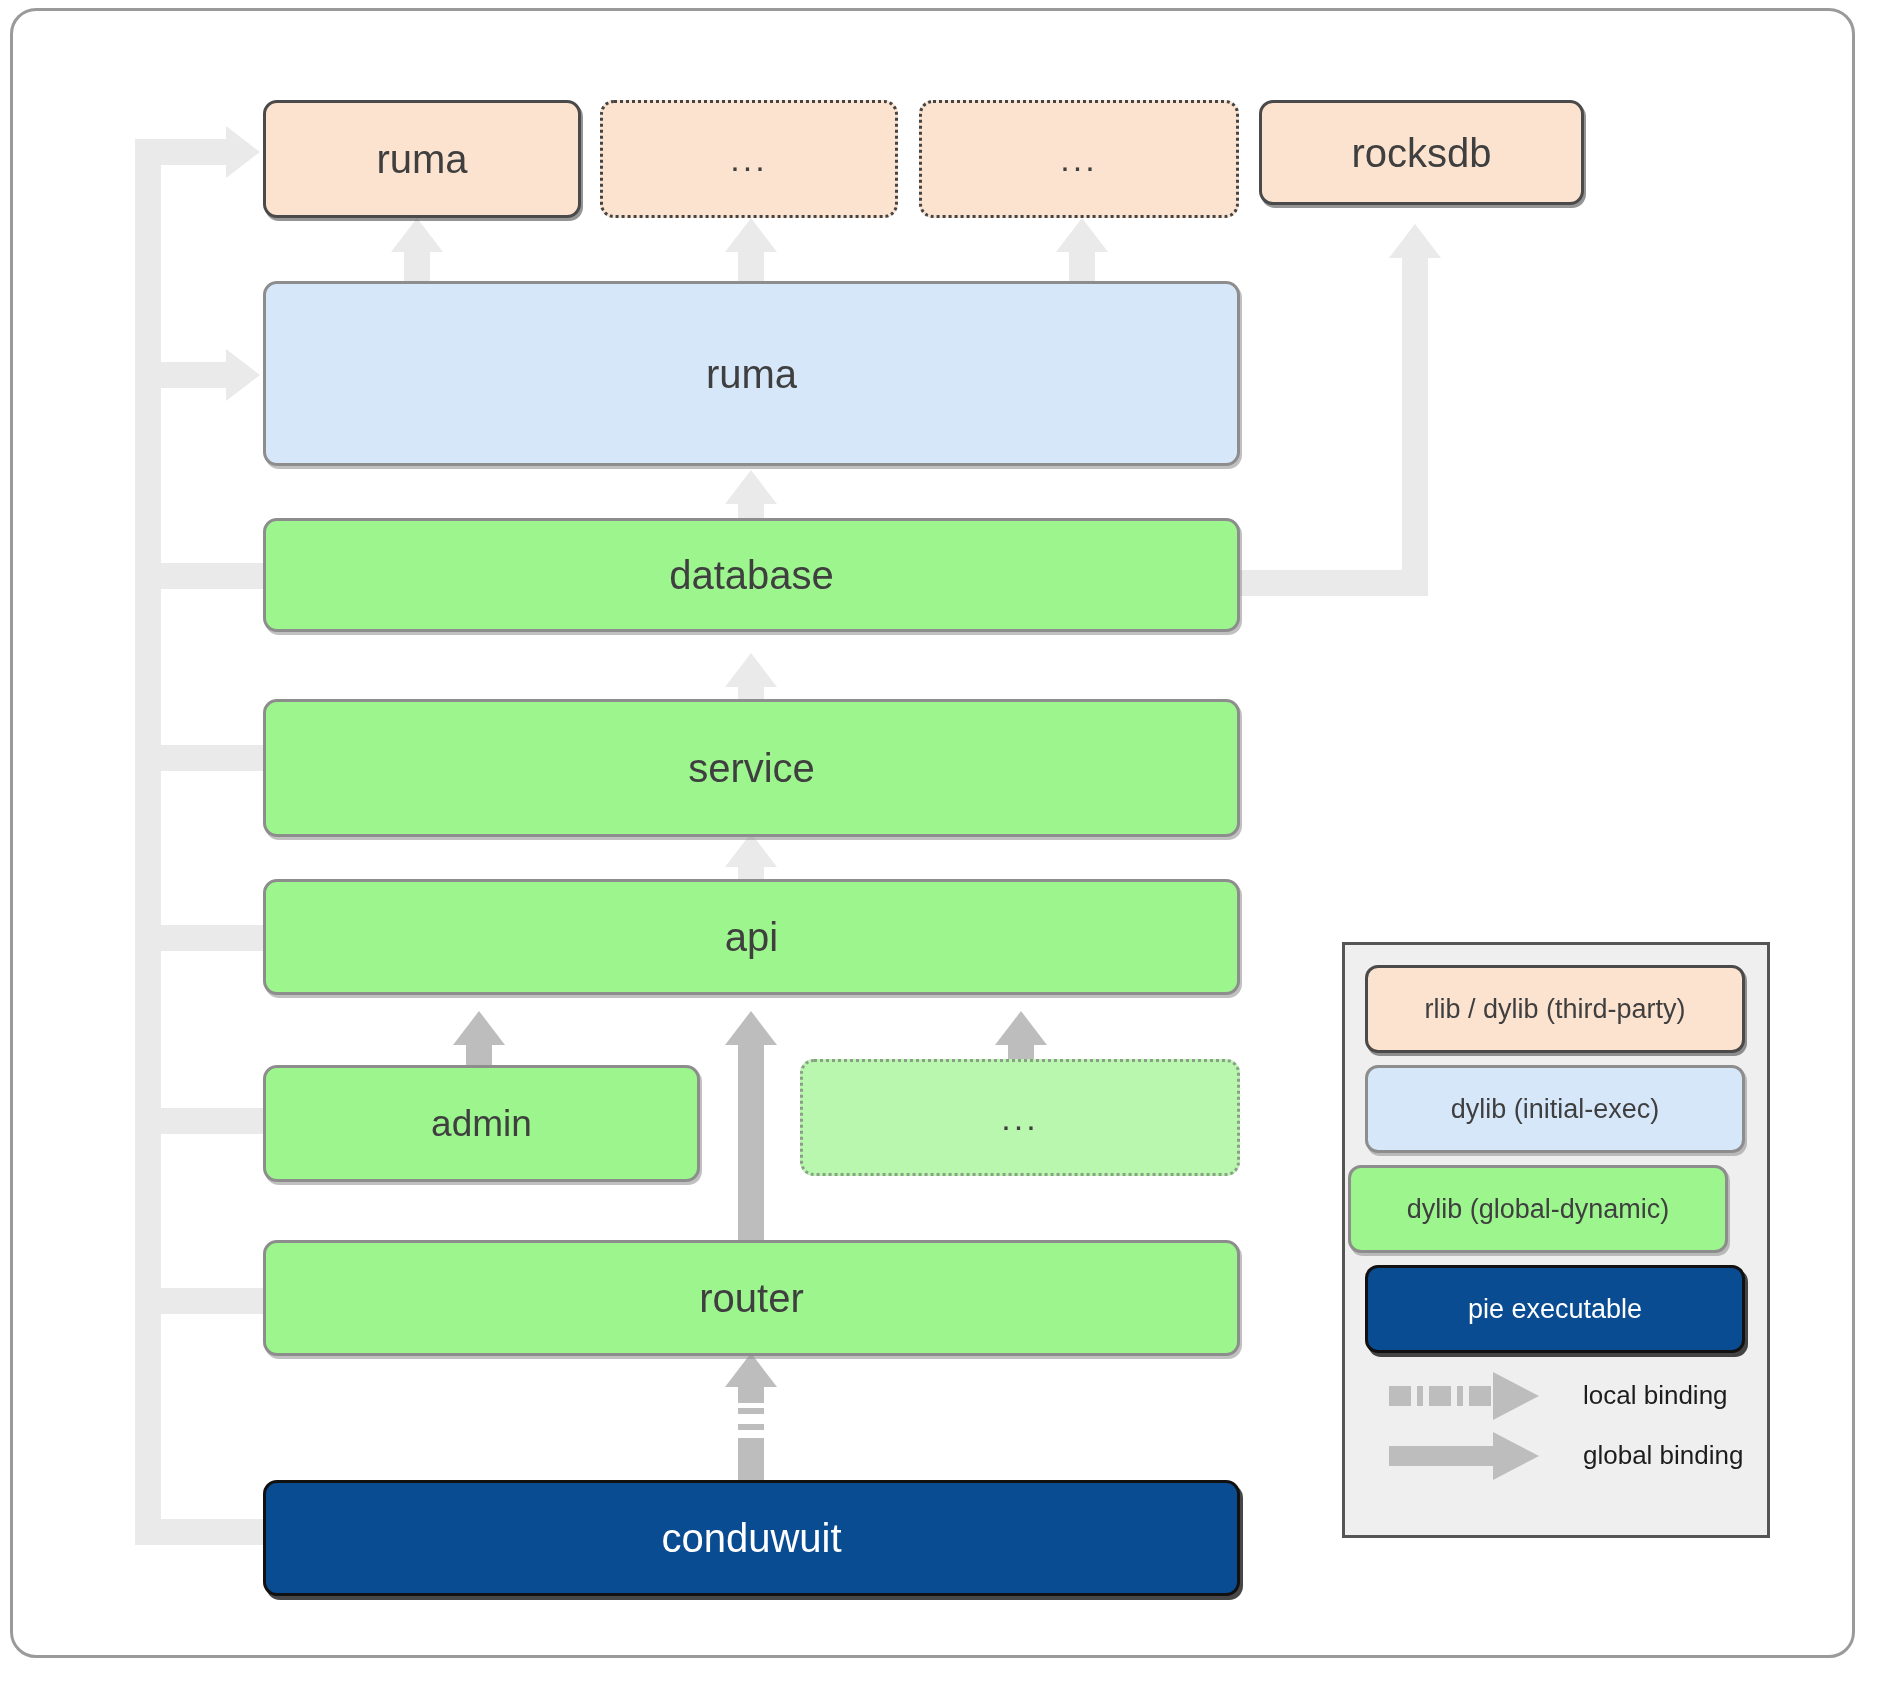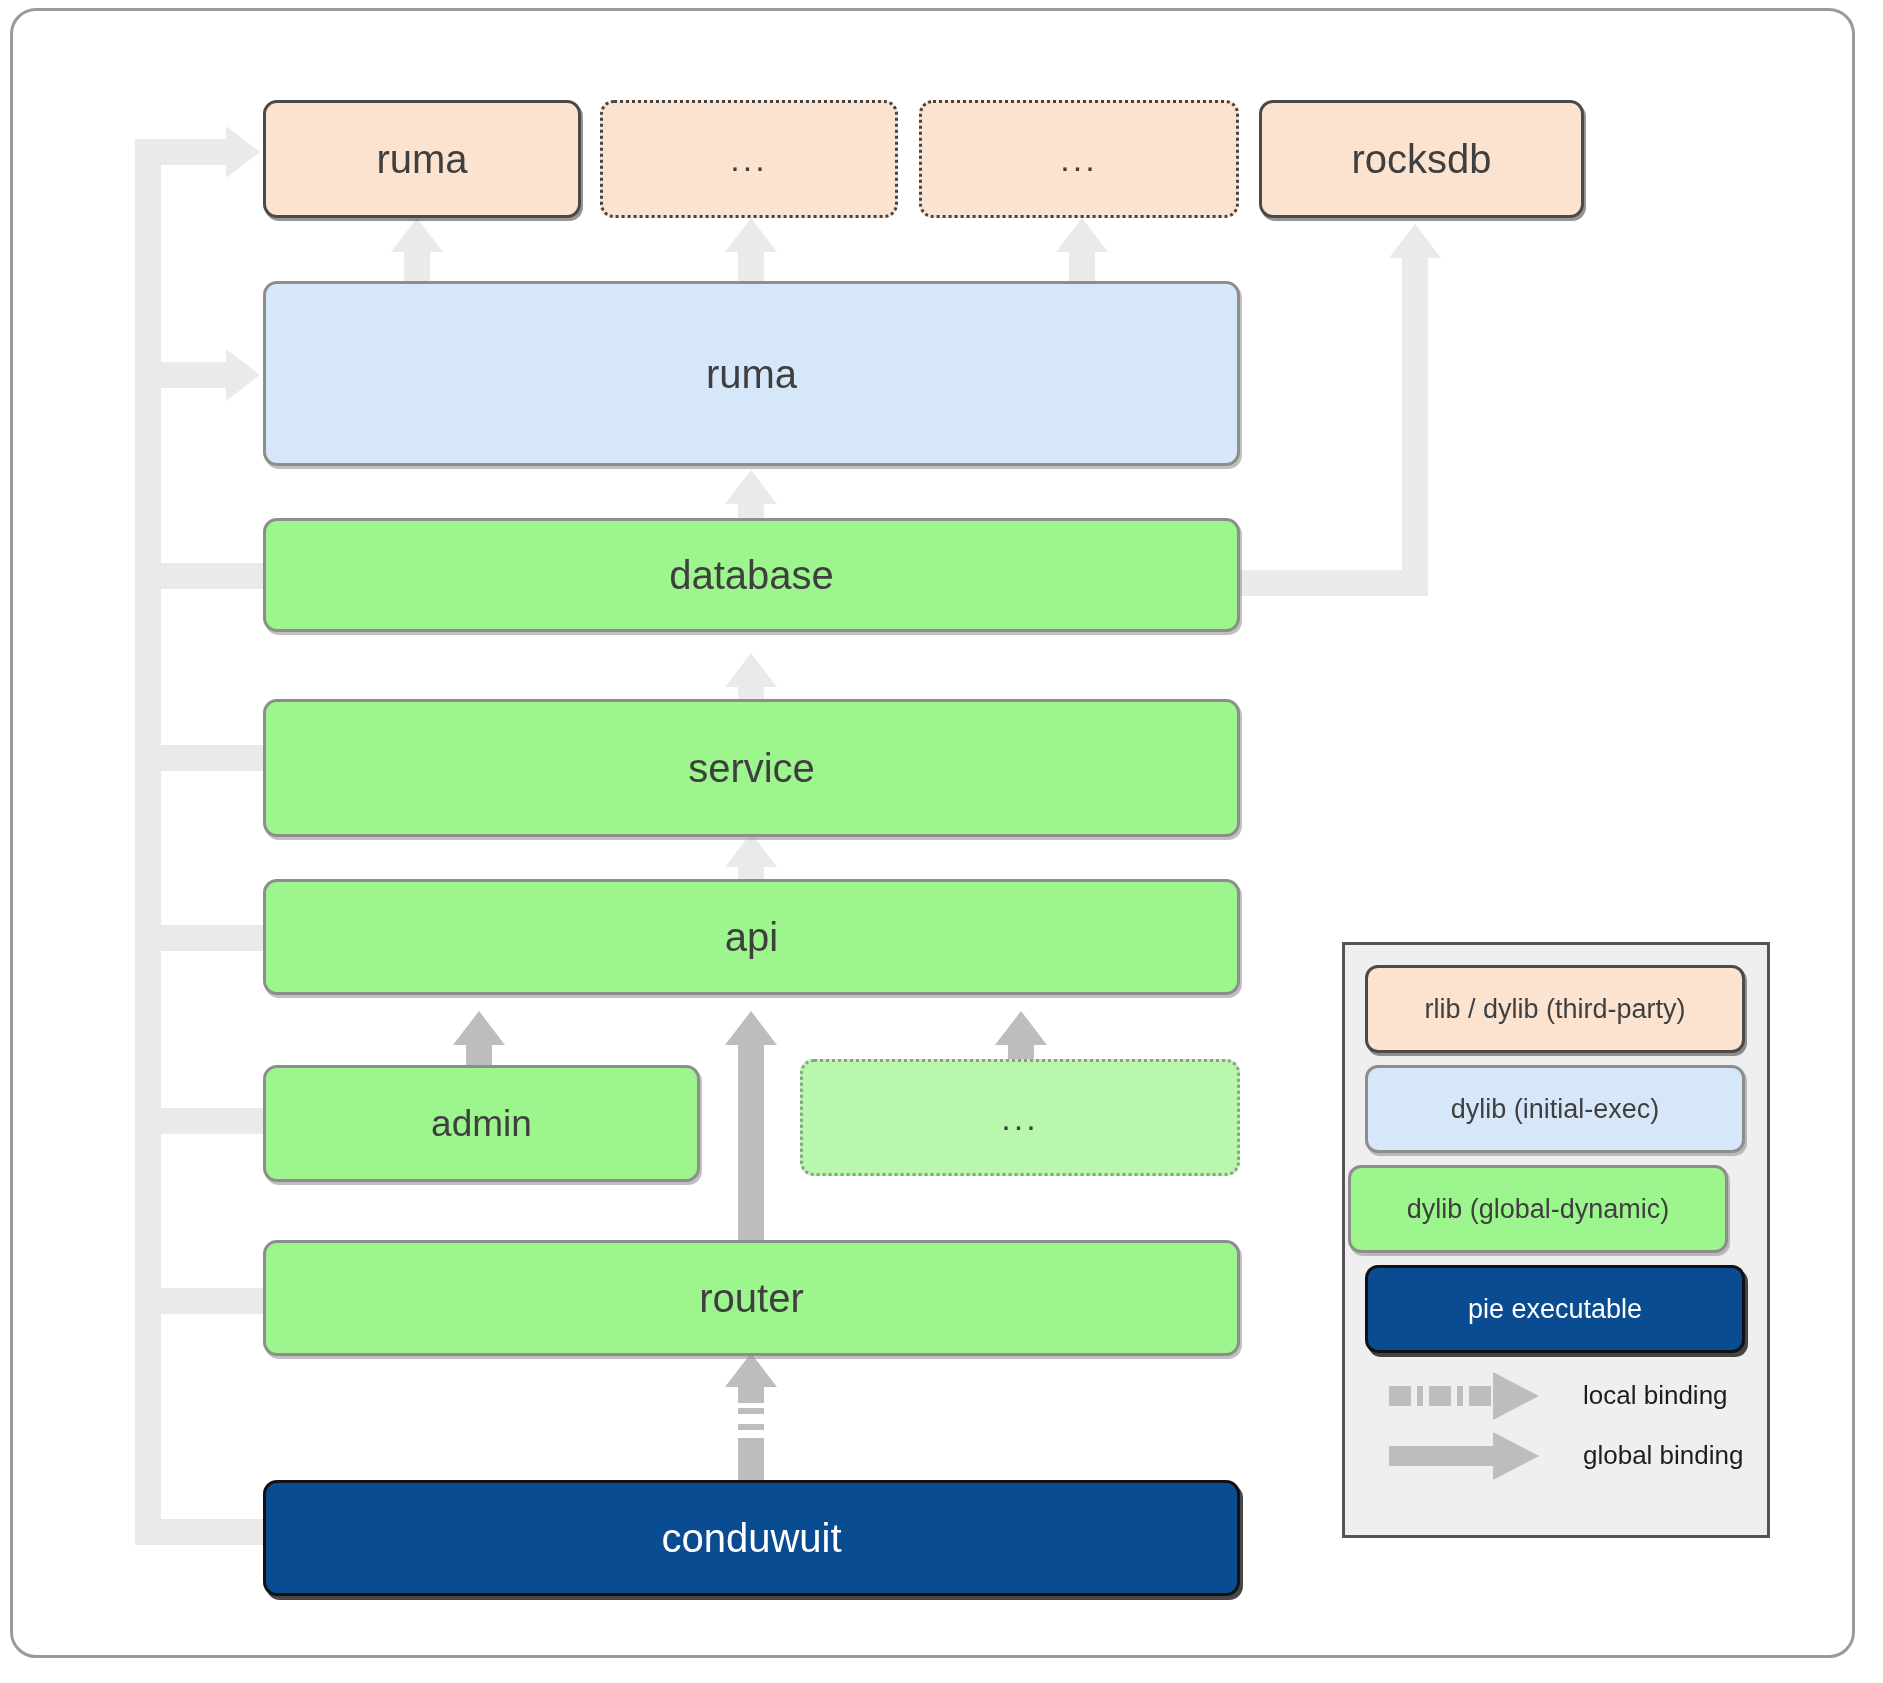--- a/index.html
+++ b/index.html
@@ -131,21 +131,21 @@
   </div>
 
   <div class="node n-third-ph" style="left:600px;top:100px;width:298px;height:118px;">
     <span class="dots">...</span>
   </div>
 
   <div class="node n-third-ph" style="left:919px;top:100px;width:320px;height:118px;">
     <span class="dots">...</span>
   </div>
 
-  <div class="node n-third" style="left:1259px;top:100px;width:325px;height:118px;">
+  <div class="node n-third" style="left:1259px;top:100px;width:325px;height:105px;">
     <span class="lbl-xl">rocksdb</span>
   </div>
 
   <div class="node n-blue" style="left:263px;top:281px;width:977px;height:185px;">
     <span class="lbl-xl">ruma</span>
   </div>
 
   <div class="node n-green" style="left:263px;top:518px;width:977px;height:114px;">
     <span class="lbl-xl">database</span>
   </div>

